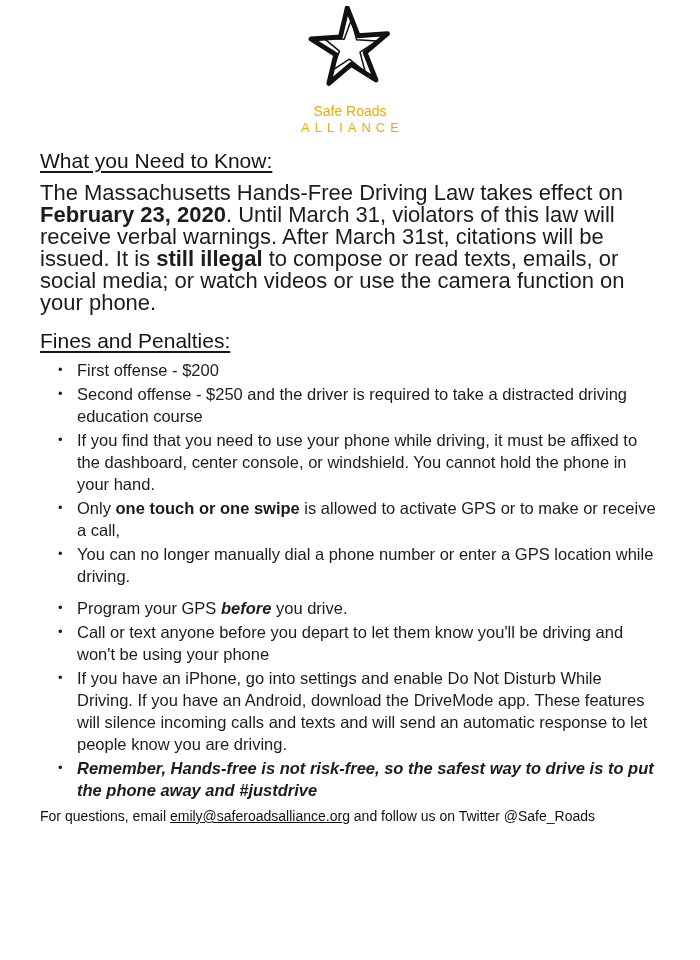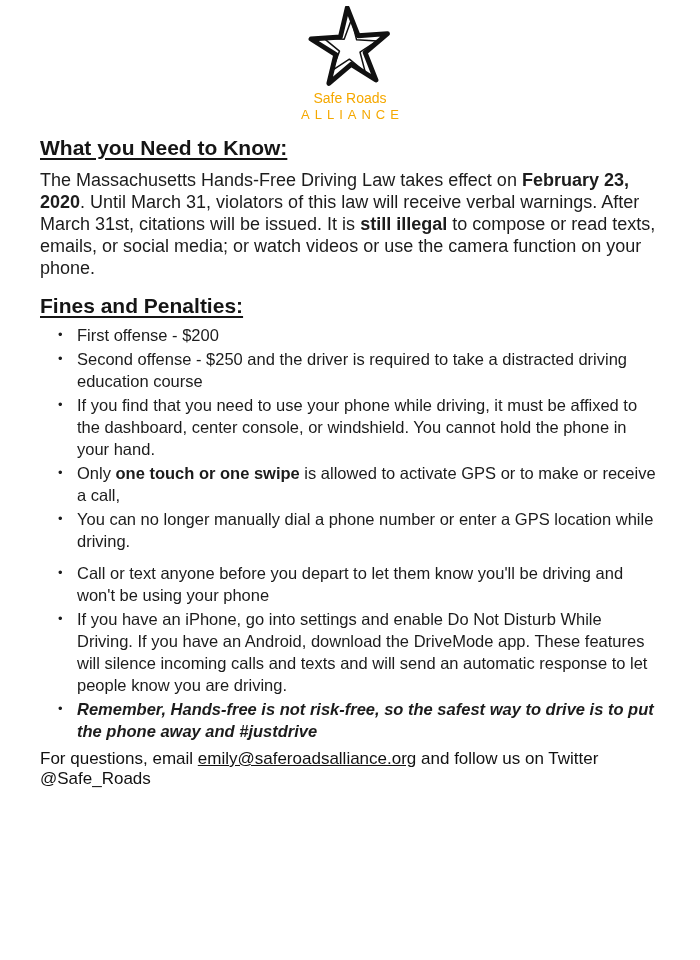--- a/index.html
+++ b/index.html
@@ -7,54 +7,54 @@
     width: 700px; height: 960px; overflow: hidden;
     background: #ffffff;
     font-family: "Liberation Sans", "DejaVu Sans", sans-serif;
     color: #1c1c1c;
   }
   .page { padding: 6px 40px 0 40px; box-sizing: border-box; }
 
   
   .logo-block { text-align: center; line-height: 1; }
   .logo-block svg { display: block; margin: 0 auto; }
-  .brand-name { color: #F5A800; font-size: 14px; font-weight: 400; margin-top: 3px; }
+  .brand-name { color: #F5A800; font-size: 14px; font-weight: 400; margin-top: 16px; }
   .brand-sub  { color: #F5A800; font-size: 13px; letter-spacing: 5px; margin-top: 3px; padding-left: 5px; }
 
   
   h1 {
     font-size: 37px; font-weight: 700; color: #151515;
     margin: 13px 0 4px 0; letter-spacing: -0.5px;
   }
   h2 {
-    font-size: 21px; font-weight: 700; color: #151515;
+    font-size: 21px; font-weight: 400; color: #151515;
     margin: 15px 0 6px 0;
     text-decoration: underline;
     text-underline-offset: 3px;
   }
 
   
-  p { font-size: 18px; line-height: 22px; margin: 9px 0 6px 0; }
+  p { font-size: 22px; line-height: 22px; margin: 9px 0 6px 0; }
   ul { list-style: none; margin: 2px 0 0 0; padding: 0 0 0 16px; }
   li {
     position: relative; padding-left: 21px;
     font-size: 16.5px; line-height: 22px; margin-bottom: 2px;
   }
   li::before {
     content: "\2022";
     position: absolute; left: 2px; top: 0;
     font-size: 13px; line-height: 22px; color: #1c1c1c;
   }
   .gap-top ul { margin-top: 10px; }
 
   .b { font-weight: 700; }
   .i { font-style: italic; }
 
   
-  .footer { font-size: 17px; margin-top: 7px; color: #111; }
+  .footer { font-size: 14px; margin-top: 7px; color: #111; }
   .footer a { color: #111; text-decoration: underline; cursor: pointer; }
 </style>
 </head>
 <body>
 
 <div class="page">
 
   <header class="logo-block">
     <svg viewBox="0 0 100 92" width="92" height="82" aria-hidden="true">
       <path d="M50,2 L60,34 L93,34 L66.5,53.5 L76.5,85 L50,65.5 L23.5,85 L33.5,53.5 L7,34 L40,34 Z" fill="none" stroke="#111111" stroke-width="5.5" stroke-linejoin="round" transform="rotate(-4 50 46)"></path>
@@ -81,20 +81,21 @@
   <section>
     <ul>
       <li><span>If you find that you need to use your phone while driving, it must be affixed to the dashboard, center console, or windshield. You cannot hold the phone in your hand.</span></li>
       <li><span>Only </span><span class="b">one touch or one swipe</span><span> is allowed to activate GPS or to make or receive a call,</span></li>
       <li><span>You can no longer manually dial a phone number or enter a GPS location while driving.</span></li>
     </ul>
   </section>
 
   <section class="gap-top">
     <ul>
+      <li><span>Program your GPS </span><span class="b i">before</span><span> you drive.</span></li>
       <li><span>Call or text anyone before you depart to let them know you'll be driving and won't be using your phone</span></li>
       <li><span>If you have an iPhone, go into settings and enable Do Not Disturb While Driving. If you have an Android, download the DriveMode app. These features will silence incoming calls and texts and will send an automatic response to let people know you are driving.</span></li>
       <li><span class="b i">Remember, Hands-free is not risk-free, so the safest way to drive is to put the phone away and #justdrive</span></li>
     </ul>
   </section>
 
   <div class="footer">
     <span>For questions, email </span><a>emily@saferoadsalliance.org</a><span> and follow us on Twitter @Safe_Roads</span>
   </div>
 

